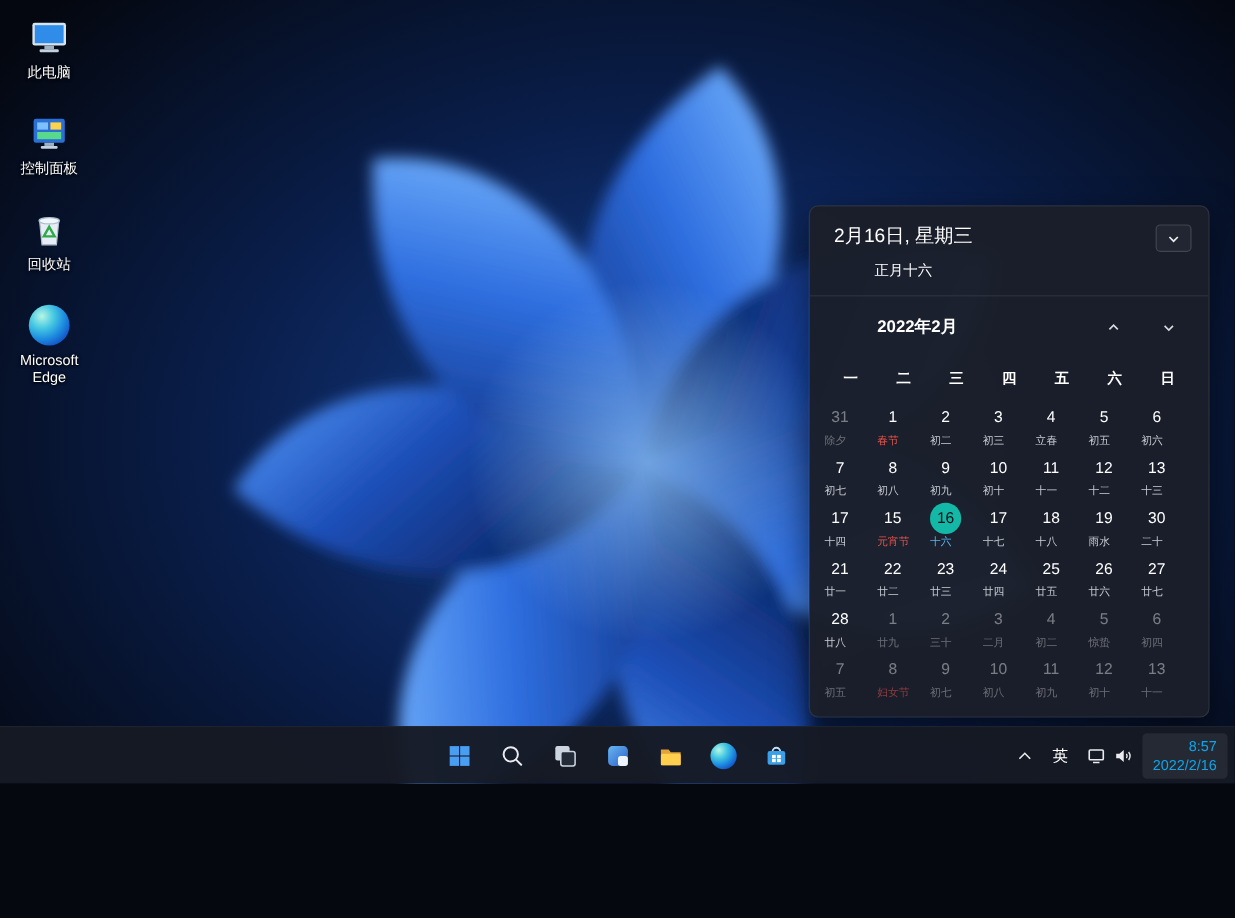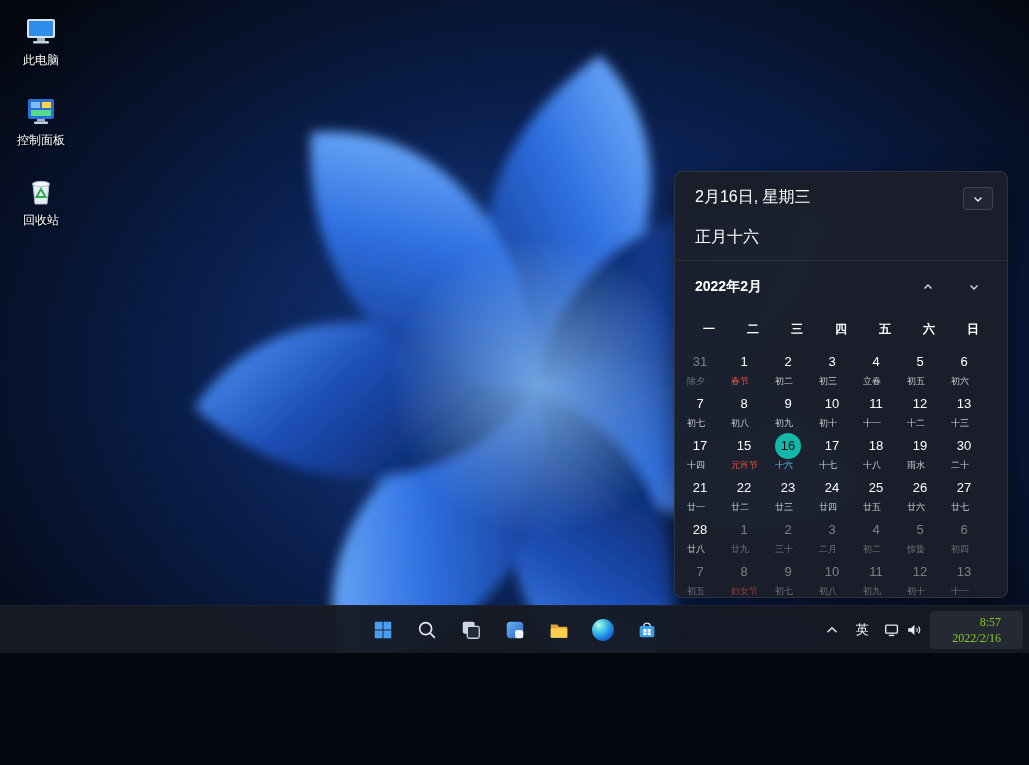--- a/index.html
+++ b/index.html
@@ -18,25 +18,25 @@
                       text-shadow:0 1px 2px rgba(0,0,0,.9), 0 0 3px rgba(0,0,0,.65); }
   .edge-orb { border-radius:50%;
       background: radial-gradient(circle at 32% 28%, #b6f6e4 0%, #46c8e2 30%, #1f8fe0 55%, #1256c8 78%, #0a3a9a 100%); }
 
   
   .calendar-flyout { position:absolute; right:21px; bottom:55px; width:334px; height:427px;
       background:rgba(27,31,42,.975); border:1px solid rgba(255,255,255,.09); border-radius:8px;
       color:#fff; box-shadow:0 10px 28px rgba(0,0,0,.55); overflow:hidden; }
   .cal-header { display:flex; justify-content:space-between; align-items:flex-start; padding:15px 14px 12px 20px; }
   .cal-date  { font-size:16px; }
-  .cal-lunar { font-size:16px; margin-top:19px; }
+  .cal-lunar { font-size:12px; margin-top:9px;text-align:center; }
   .collapse-btn { width:30px; height:23px; border-radius:4px; display:flex; align-items:center;
       justify-content:center; background:rgba(255,255,255,.04); border:1px solid rgba(255,255,255,.14); }
   .cal-divider { height:1px; background:rgba(255,255,255,.08); }
-  .month-row { display:flex; align-items:center; justify-content:space-between; padding:15px 20px 6px 20px; }
+  .month-row { display:flex; align-items:center; justify-content:space-between; padding:15px 20px 6px 20px;margin-left:36px; }
   .month-label { font-size:14px; font-weight:700; }
   .nav-btns { display:flex; gap:24px; padding-right:2px; }
   .nav-btn { width:22px; height:22px; display:flex; align-items:center; justify-content:center; border-radius:4px; }
   .cal-grid { display:grid; grid-template-columns:repeat(7,1fr); padding:8px 12px 10px; }
   .weekday { height:34px; display:flex; align-items:center; justify-content:center; font-size:12px; font-weight:700; }
   .day-cell { height:42px; display:flex; flex-direction:column; justify-content:center; gap:1px; border-radius:4px; }
   .day-num { font-size:13px; line-height:15px; width:26px; height:26px; display:flex; align-items:center;
              justify-content:center; border-radius:50%; }
   .day-lunar { font-size:9px; line-height:10px; color:#c9cdd4; }
   .muted .day-num { color:rgba(255,255,255,.42); }
@@ -49,22 +49,22 @@
   
   .taskbar { position:absolute; left:0; right:0; bottom:0; height:48px;
              background:rgba(22,26,36,.97); border-top:1px solid rgba(255,255,255,.04); }
   .tb-center { position:absolute; left:50%; top:4px; transform:translateX(-50%); display:flex; gap:4px; }
   .tb-btn { width:40px; height:40px; border-radius:4px; display:flex; align-items:center; justify-content:center; }
   .tray { position:absolute; right:6px; top:0; display:flex; align-items:center; gap:2px; height:48px; }
   .tray-btn { height:40px; min-width:28px; padding:0 5px; display:flex; align-items:center;
               justify-content:center; gap:4px; border-radius:4px; color:#fff; }
   .lang { font-size:13px; }
   .clock { display:flex; flex-direction:column; align-items:flex-end; justify-content:center;
-           font-size:12px; line-height:16px; color:#84cc16; padding:3px 22px; border-radius:4px;
-           background:rgba(255,255,255,.07);font-family:Liberation Serif, serif; }
+           font-size:12px; line-height:16px; color:#0ea5e9; padding:3px 9px; border-radius:4px;
+           background:rgba(255,255,255,.07); }
 </style>
 </head>
 <body>
 
 <div class="screen">
 
   <div class="wallpaper">
     <svg width="1029" height="765" viewBox="0 0 1029 765">
       <defs>
         <radialGradient id="bgGlow" cx="53%" cy="48%" r="68%">
@@ -132,20 +132,26 @@
     <div class="desk-icon">
       <span class="glyph">
         <svg width="34" height="34" viewBox="0 0 34 34">
           <path d="M9 10 L25 10 L23 30 L11 30 Z" fill="#e6edf4" stroke="#aebecd" stroke-width="1"></path>
           <ellipse cx="17" cy="10" rx="8.5" ry="2.6" fill="#f2f7fb" stroke="#aebecd" stroke-width="1"></ellipse>
           <path d="M17 15 l4.5 8 h-9 z" fill="none" stroke="#2faa4a" stroke-width="2"></path>
         </svg>
       </span>
       <span class="label">回收站</span>
     </div>
+    <div class="desk-icon">
+      <span class="glyph">
+        <span class="edge-orb" style="width:34px;height:34px;display:block;"></span>
+      </span>
+      <span class="label">Microsoft Edge</span>
+    </div>
   </div>
 
   <div class="calendar-flyout">
     <div class="cal-header">
       <div>
         <div class="cal-date">2月16日, 星期三</div>
         <div class="cal-lunar">正月十六</div>
       </div>
       <div class="collapse-btn">
         <svg width="14" height="14" viewBox="0 0 14 14">

